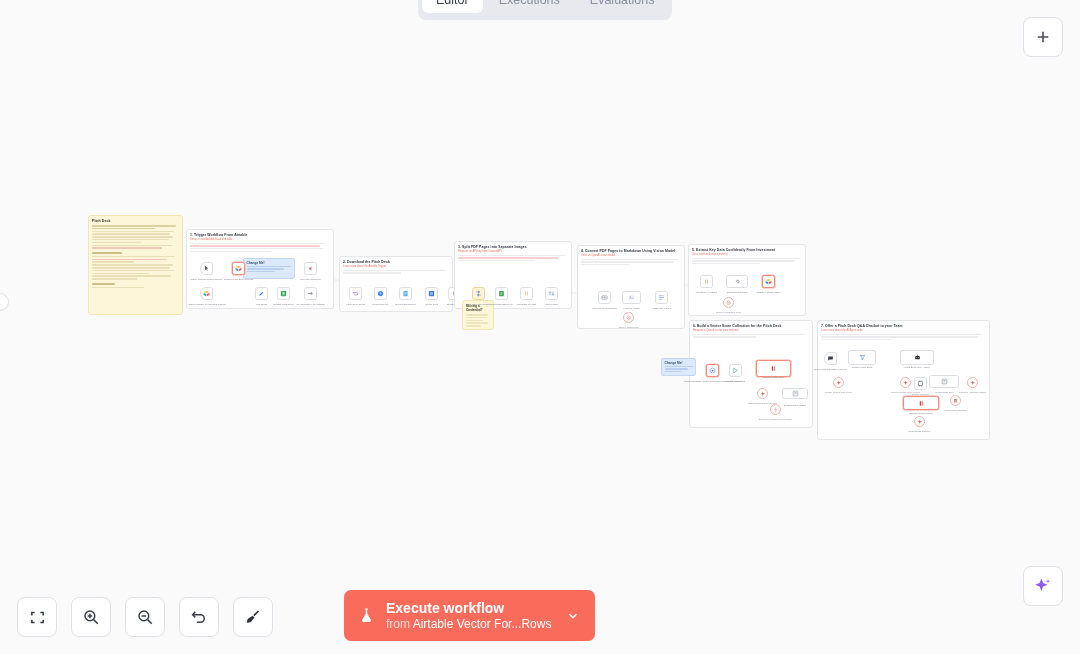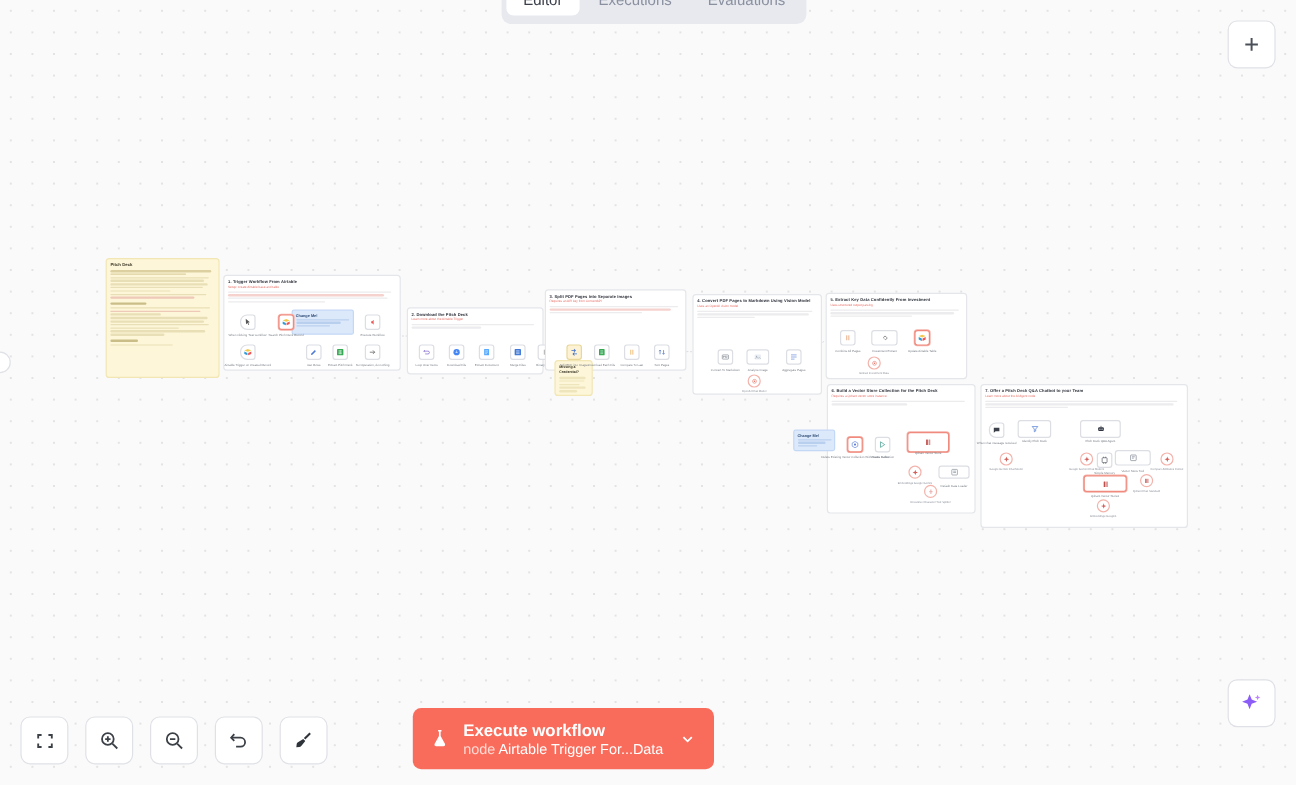--- a/index.html
+++ b/index.html
@@ -668,21 +668,21 @@
 
   <div class="bottom-actions">
     <div class="exec-btn">
       <span class="exec-icon">
         <svg width="17" height="19" viewBox="0 0 24 24" fill="#fff">
           <path d="M10 2h4v1.5h-1V9l5.2 9.4A2 2 0 0116.5 21h-9a2 2 0 01-1.7-2.6L11 9V3.5h-1z"></path>
           </svg>
       </span>
       <span class="exec-texts">
         <span class="exec-title">Execute workflow</span>
-        <span class="exec-sub"><span class="dim">node </span><span>Airtable Trigger For...Data</span></span>
+        <span class="exec-sub"><span class="dim">from </span><span>Airtable Vector For...Rows</span></span>
       </span>
       <span class="exec-caret">
         <svg width="14" height="14" viewBox="0 0 24 24" fill="none" stroke="#fff" stroke-width="2.6">
             <path d="M6 9l6 6 6-6"></path>
           </svg>
       </span>
     </div>
   </div>
 
 </div>

